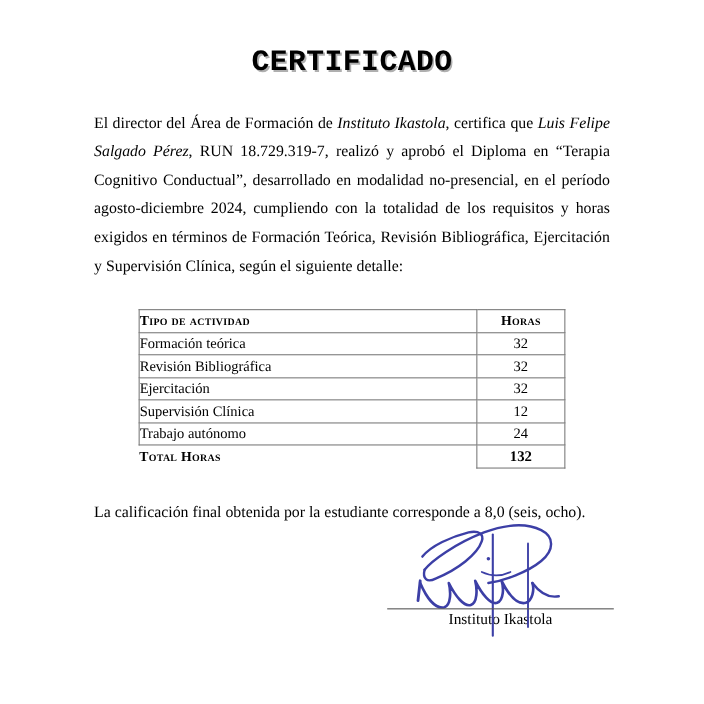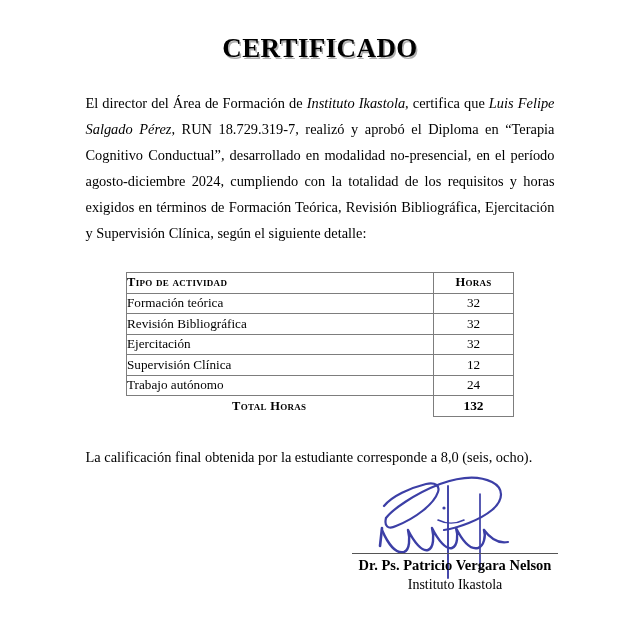--- a/index.html
+++ b/index.html
@@ -22,23 +22,23 @@
     padding: 0;
   }
 
   
   .title {
     text-align: center;
     font-size: 27px;
     font-weight: bold;
     letter-spacing: 0.4px;
     margin: 0;
-    padding-top: 33px;
+    padding-top: 43px;
     text-shadow: 1.5px 1.5px 0.5px rgba(110,110,110,0.55);
-    font-family: Liberation Serif, serif;
+    font-family: Liberation Mono, monospace;
   }
 
   
   .body-block {
     margin: 0 auto;
     width: 469px;
     padding-top: 26px;
   }
   p.para {
     text-align: justify;
@@ -89,21 +89,21 @@
     text-align: center;
     padding-left: 0;
     height: 21px;
   }
   tbody td {
     font-size: 13.2px;
     margin-left: 12px;
   }
   tr.total-row td.total-label {
     border: none;
-    text-align: center;
+    text-align: left;
     padding-right: 21px;
     font-variant: small-caps;
     font-weight: bold;
     font-size: 12.5px;
     letter-spacing: 0.3px;
   }
   tr.total-row td.total-value {
     font-weight: bold;
     font-size: 13.4px;
     text-align: center;
@@ -233,17 +233,16 @@
           <circle cx="92" cy="38" r="1.6" fill="#3c3fa6" stroke="none"></circle>
 
           <path d="M96 16 L 96 108" stroke-width="1.9"></path>
           <path d="M128 24 L 128 100" stroke-width="1.7"></path>
 
           <path d="M30 58 L 28 76" stroke-width="2.6"></path>
         </g>
       </svg>
     </div>
     <div class="sig-rule"></div>
-    <div class="sig-name">Dr. Ps. Patricio Vergara Nelson</div>
     <div class="sig-org">Instituto Ikastola</div>
   </div>
 
 </div>
 
 </body></html>

